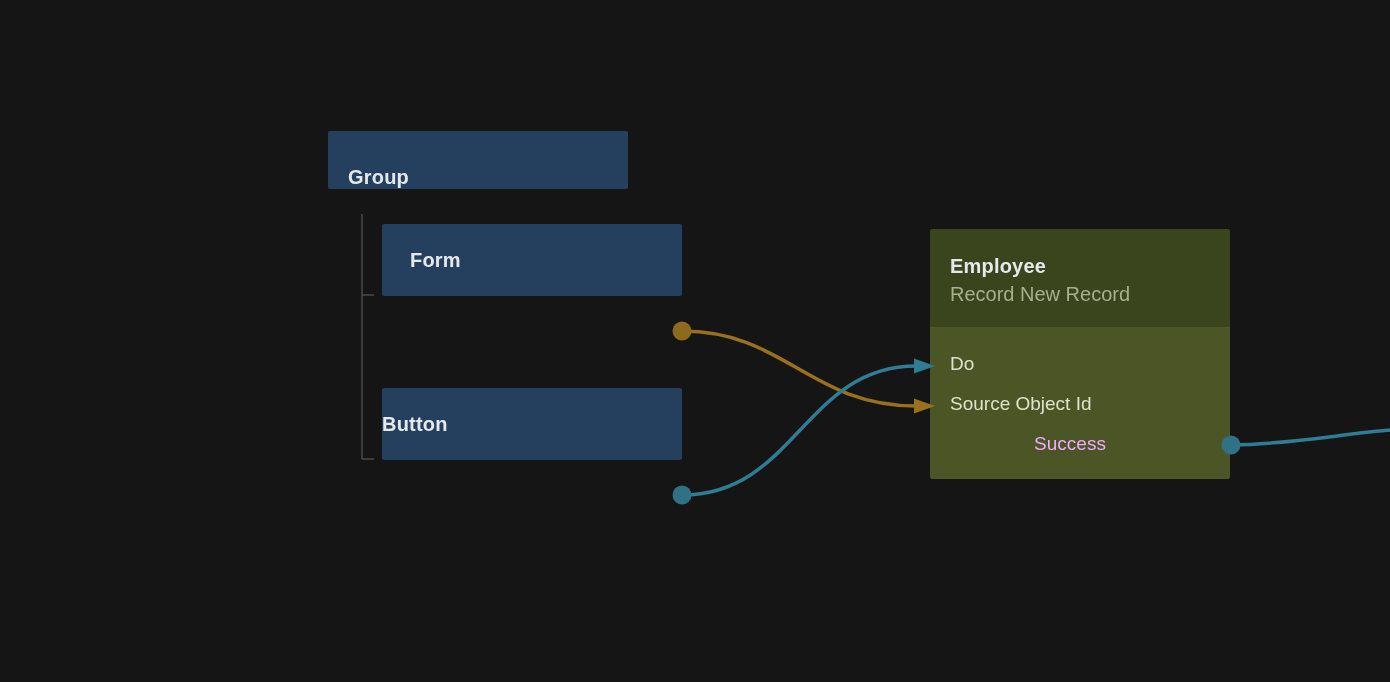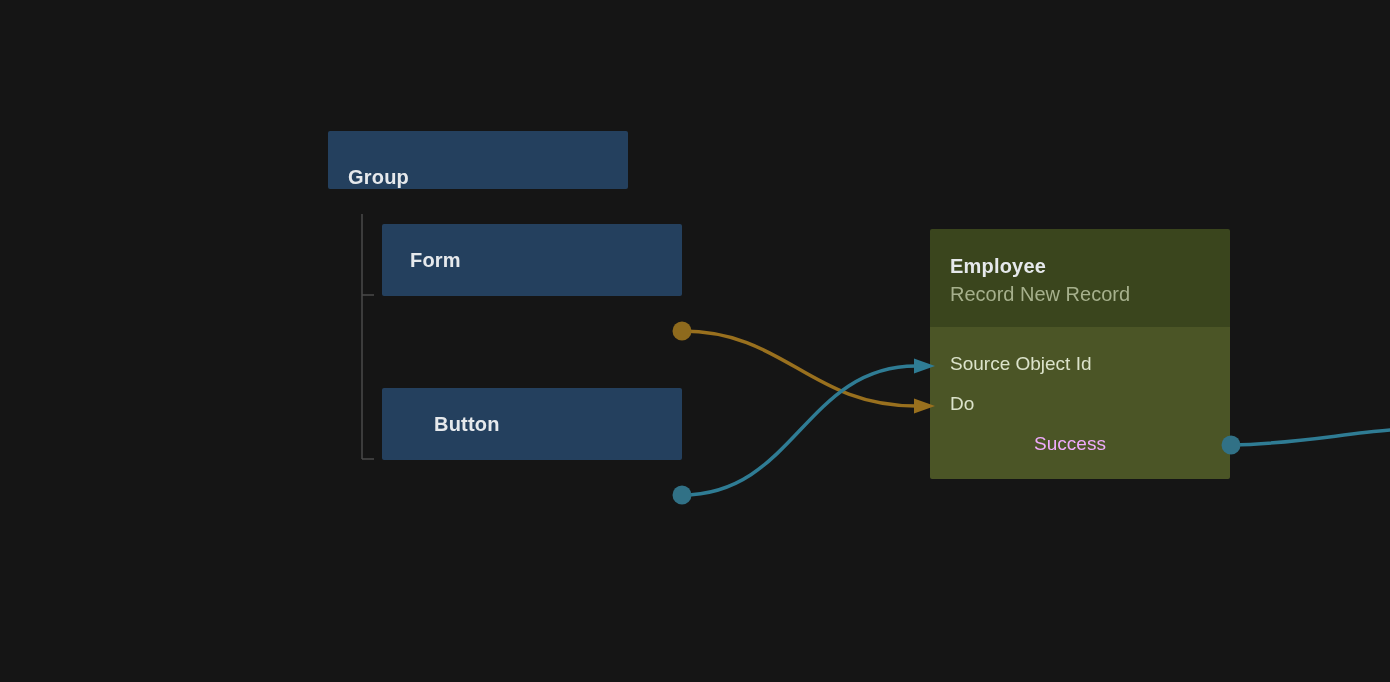--- a/index.html
+++ b/index.html
@@ -35,21 +35,21 @@
   .group-node{left:328px;top:131px;height:58px;background:#24405e;display:flex;align-items:flex-end;}
   .group-node .node-title{padding-left:20px;}
   
   .form-node{left:382px;top:224px;}
   .form-node .hdr{height:72px;display:flex;align-items:center;}
   .form-node .hdr .node-title{padding-left:4px;margin-left:24px;}
   .form-node .bdy{height:72px;display:flex;align-items:center;justify-content:flex-end;}
   
   .button-node{left:382px;top:388px;}
   .button-node .hdr{height:72px;display:flex;align-items:center;}
-  .button-node .hdr .node-title{padding-left:20px;margin-left:32px;}
+  .button-node .hdr .node-title{}
   .button-node .bdy{height:72px;display:flex;align-items:center;justify-content:flex-end;}
   
   .employee-node{left:930px;top:229px;}
   .employee-node .hdr{height:98px;box-sizing:border-box;padding:23px 20px 0 20px;line-height:28px;}
   .employee-node .bdy{box-sizing:border-box;height:152px;padding-top:17px;}
   .port-row{height:40px;line-height:40px;}
   .port-label-blue{
     color:#d4dae3;font-size:19px;padding-right:20px;
   }
   .port-label-green-in{
@@ -84,22 +84,22 @@
       <div class="node-title">Button</div>
     </div>
   </div>
 
   <div class="node employee-node">
     <div class="hdr node-header-green">
       <div class="node-title">Employee</div>
       <div class="node-subtitle">Record New Record</div>
     </div>
     <div class="bdy node-body-green">
+      <div class="port-row port-label-green-in">Do</div>
       <div class="port-row port-label-green-in">Source Object Id</div>
-      <div class="port-row port-label-green-in">Do</div>
       <div class="port-row port-label-green-out">Success</div>
     </div>
   </div>
 
   <svg class="wires" viewBox="0 0 1390 682" xmlns="http://www.w3.org/2000/svg">
 
     <path d="M 362 214 L 362 459 M 362 295 L 374 295 M 362 459 L 374 459" stroke="#4a4a4a" stroke-width="1.5" fill="none"></path>
 
     <path d="M 682 331 C 785 331, 810 406, 916 406" stroke="#99701e" stroke-width="3.5" fill="none" stroke-linecap="round"></path>
     <polygon points="935,406 914,398.5 914,413.5" fill="#99701e"></polygon>

